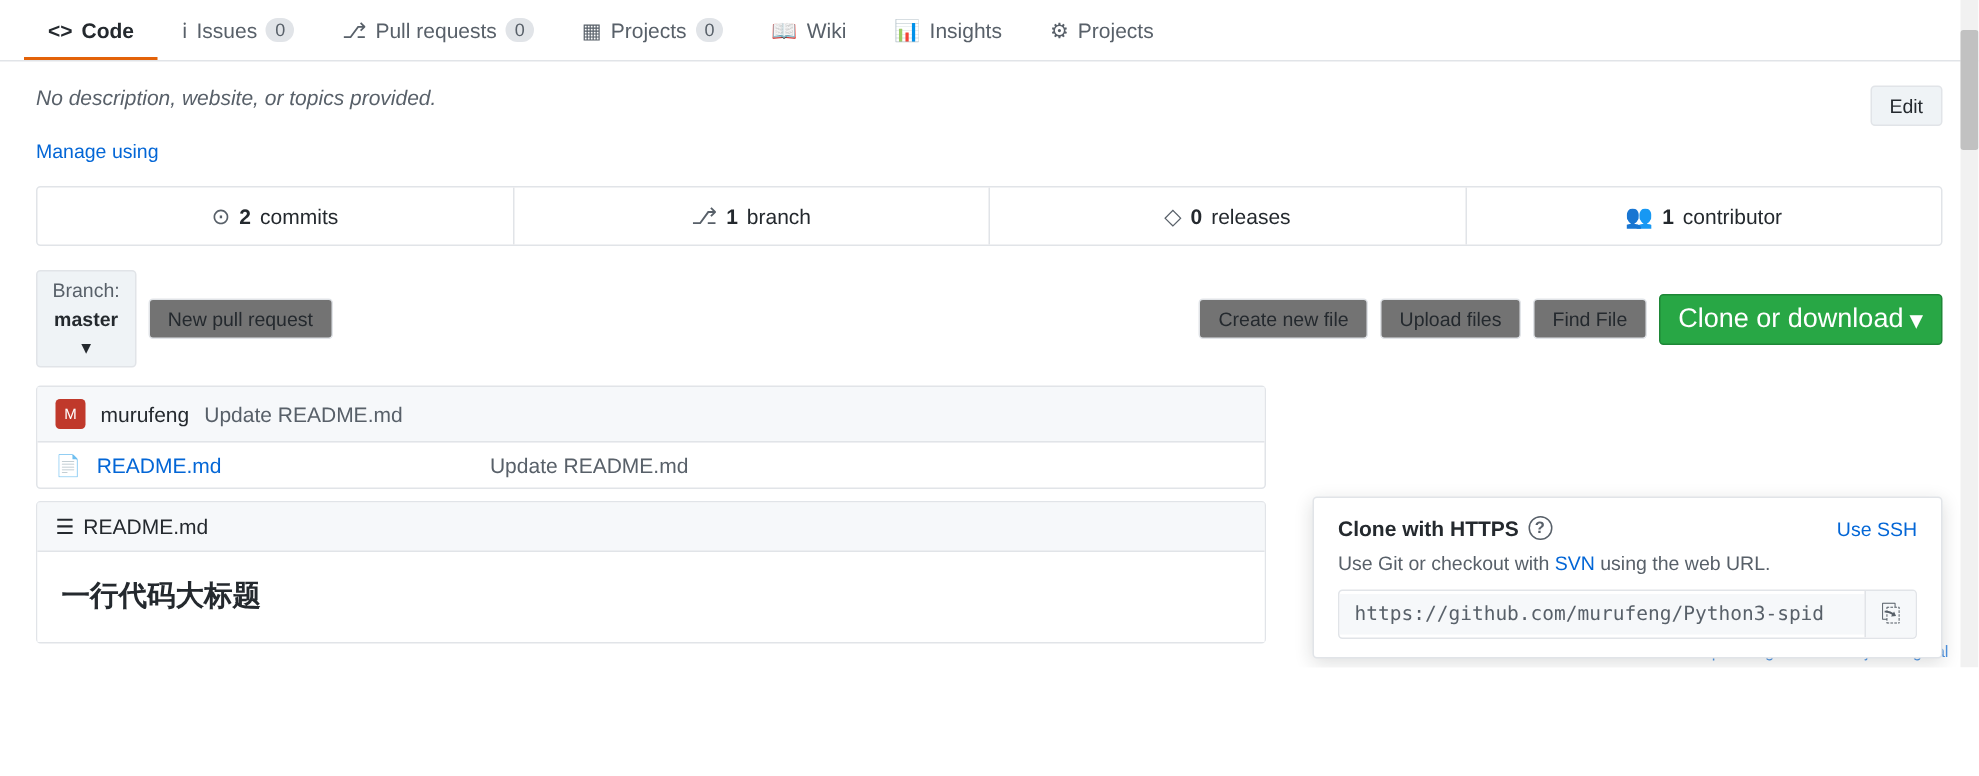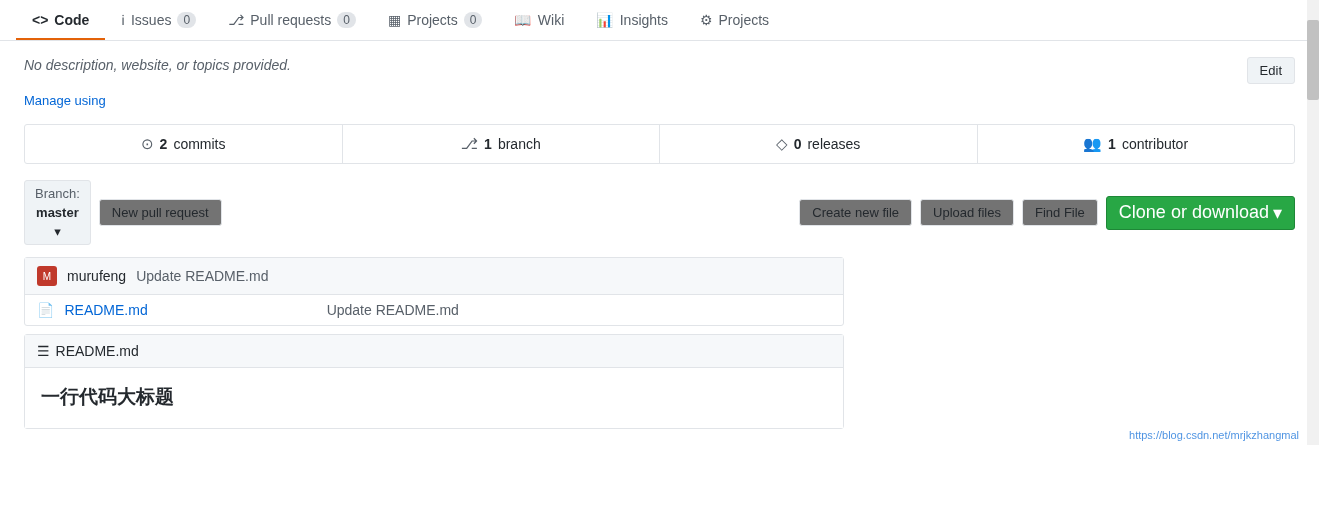--- a/index.html
+++ b/index.html
@@ -432,20 +432,39 @@
       <div class="readme-header">
         <span>☰</span>
         <span>README.md</span>
       </div>
       <div class="readme-body">
         <span class="readme-chinese">一行代码大标题</span>
       </div>
     </div>
 
     
+    <div class="clone-popup">
+      <div class="clone-popup-header">
+        <div class="clone-popup-title">
+          <span>Clone with HTTPS</span>
+          <span class="help-icon">?</span>
+        </div>
+        <a class="use-ssh-link">Use SSH</a>
+      </div>
+      <div class="clone-popup-desc">
+        <span>Use Git or checkout with </span><a>SVN</a><span> using the web URL.</span>
+      </div>
+      <div class="clone-url-row">
+        <input class="clone-url-input" type="text" readonly="" value="https://github.com/murufeng/Python3-spid" style="">
+        <button class="copy-btn">
+          <span>⎘</span>
+        </button>
+      </div>
+
+    </div>
 
     
     <div class="watermark">https://blog.csdn.net/mrjkzhangmal</div>
 
   </div>
 
   <div class="scrollbar-track">
     <div class="scrollbar-thumb"></div>
   </div>
 

